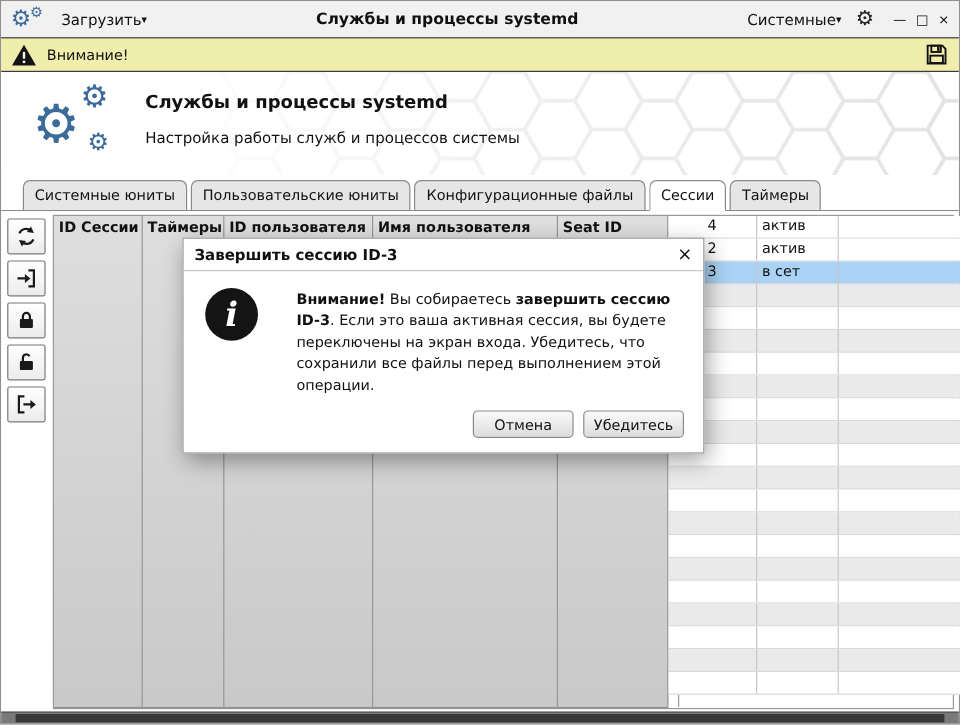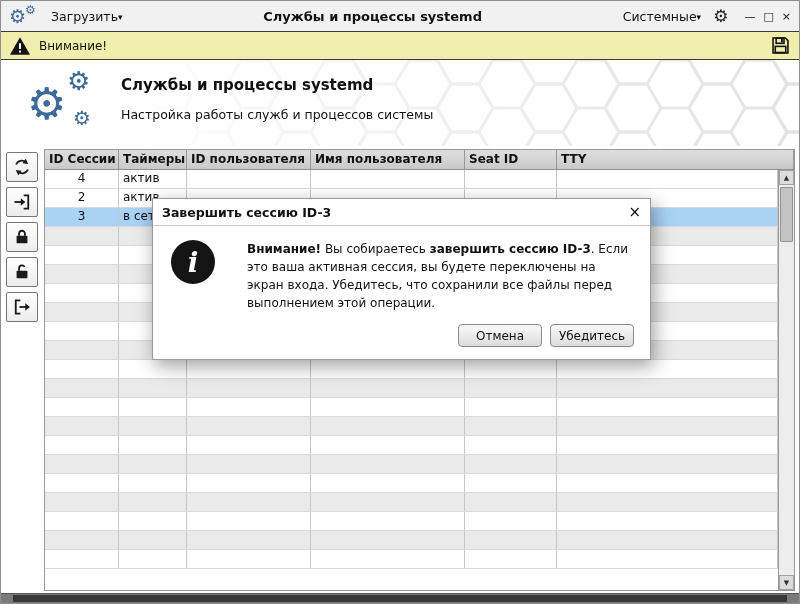--- a/index.html
+++ b/index.html
@@ -59,21 +59,21 @@
   
   .content { flex: 1; min-height: 0; display: flex; gap: 3px; background: #fff;
              padding: 3px 4px 2px 2px; }
   .lefttb { flex: 0 0 38px; display: flex; flex-direction: column; gap: 5px;
             align-items: center; padding-top: 3px; }
   .tool-btn { width: 32px; height: 30px; border: 1px solid #777; border-radius: 2px;
               background: linear-gradient(#ffffff, #ececec); display: flex;
               align-items: center; justify-content: center; padding: 0; }
 
   .tablearea { flex: 1; min-width: 0; border: 1px solid #999; display: flex;
-               flex-direction: column; background: #fff; }
+               flex-direction: row; background: #fff; }
   .gridrow { display: grid; grid-template-columns: 74px 68px 124px 154px 92px minmax(0,1fr); }
   .thead { flex: 0 0 20px; background: linear-gradient(#dedede, #c9c9c9);
            border-bottom: 1px solid #8f8f8f; font-weight: bold; }
   .thead .cell { border-right: 1px solid #979797; padding: 2px 4px;
                  white-space: nowrap; overflow: hidden; }
   .tbody { flex: 1; min-height: 0; display: flex; }
   .rows { flex: 1; min-width: 0; overflow: hidden; }
   .trow { height: 19px; border-bottom: 1px solid #dadada; }
   .trow .cell { border-right: 1px solid #c6c6c6; padding: 1px 4px;
                 white-space: nowrap; overflow: hidden; }
@@ -91,21 +91,21 @@
   .sb-thumb { position: absolute; left: 1px; top: 17px; width: 13px; height: 55px;
               background: #c3c3c3; border: 1px solid #939393; border-radius: 1px; }
 
   
   .bottombar { flex: 0 0 10px; background: #7a7a7a; border-top: 1px solid #555;
                position: relative; }
   .hthumb { position: absolute; left: 12px; right: 12px; top: 1px; bottom: 1px;
             background: #383838; }
 
   
-  .dialog { position: absolute; left: 151px; top: 197px; width: 499px; background: #fff;
+  .dialog { position: absolute; left: 151px; top: 197px; width: 435px; background: #fff;
             border: 1px solid #9a9a9a; box-shadow: 3px 6px 18px rgba(0,0,0,.38); z-index: 10; }
   .dlg-title { height: 27px; display: flex; align-items: center; padding: 0 9px;
                border-bottom: 1px solid #c9c9c9; font-weight: bold; font-size: 12.5px; }
   .dlg-close { margin-left: auto; font-size: 15px; font-weight: normal; cursor: default; }
   .dlg-body { display: flex; gap: 16px; padding: 14px 16px 8px 18px; }
   .info-badge { flex: 0 0 44px; width: 44px; height: 44px; border-radius: 50%;
                 background: #141414; color: #fff; display: flex; align-items: center;
                 justify-content: center; font-family: "DejaVu Serif", serif;
                 font-size: 28px; font-weight: bold; font-style: italic; }
   .dlg-text { font-size: 12px; line-height: 1.5; max-width: 405px; margin-left: 16px; }
@@ -173,20 +173,27 @@
       <span class="gear g1">⚙</span>
       <span class="gear g2">⚙</span>
       <span class="gear g3">⚙</span>
     </div>
     <div class="hdr-text">
       <div class="hdr-title">Службы и процессы systemd</div>
       <div class="hdr-sub">Настройка работы служб и процессов системы</div>
     </div>
   </div>
 
+  <div class="tabbar">
+    <div class="tab">Системные юниты</div>
+    <div class="tab">Пользовательские юниты</div>
+    <div class="tab">Конфигурационные файлы</div>
+    <div class="tab active">Сессии</div>
+    <div class="tab">Таймеры</div>
+  </div>
 
   <div class="content">
 
     <div class="lefttb">
       <button class="tool-btn">
         <svg width="20" height="20" viewBox="0 0 24 24">
           <path d="M5 9a7 7 0 0 1 11.5-2.5" fill="none" stroke="#1a1a1a" stroke-width="2.2"></path>
           <polygon points="16.5,2 19.5,8.5 12.5,7.5" fill="#1a1a1a"></polygon>
           <path d="M19 15a7 7 0 0 1-11.5 2.5" fill="none" stroke="#1a1a1a" stroke-width="2.2"></path>
           <polygon points="7.5,22 4.5,15.5 11.5,16.5" fill="#1a1a1a"></polygon>

